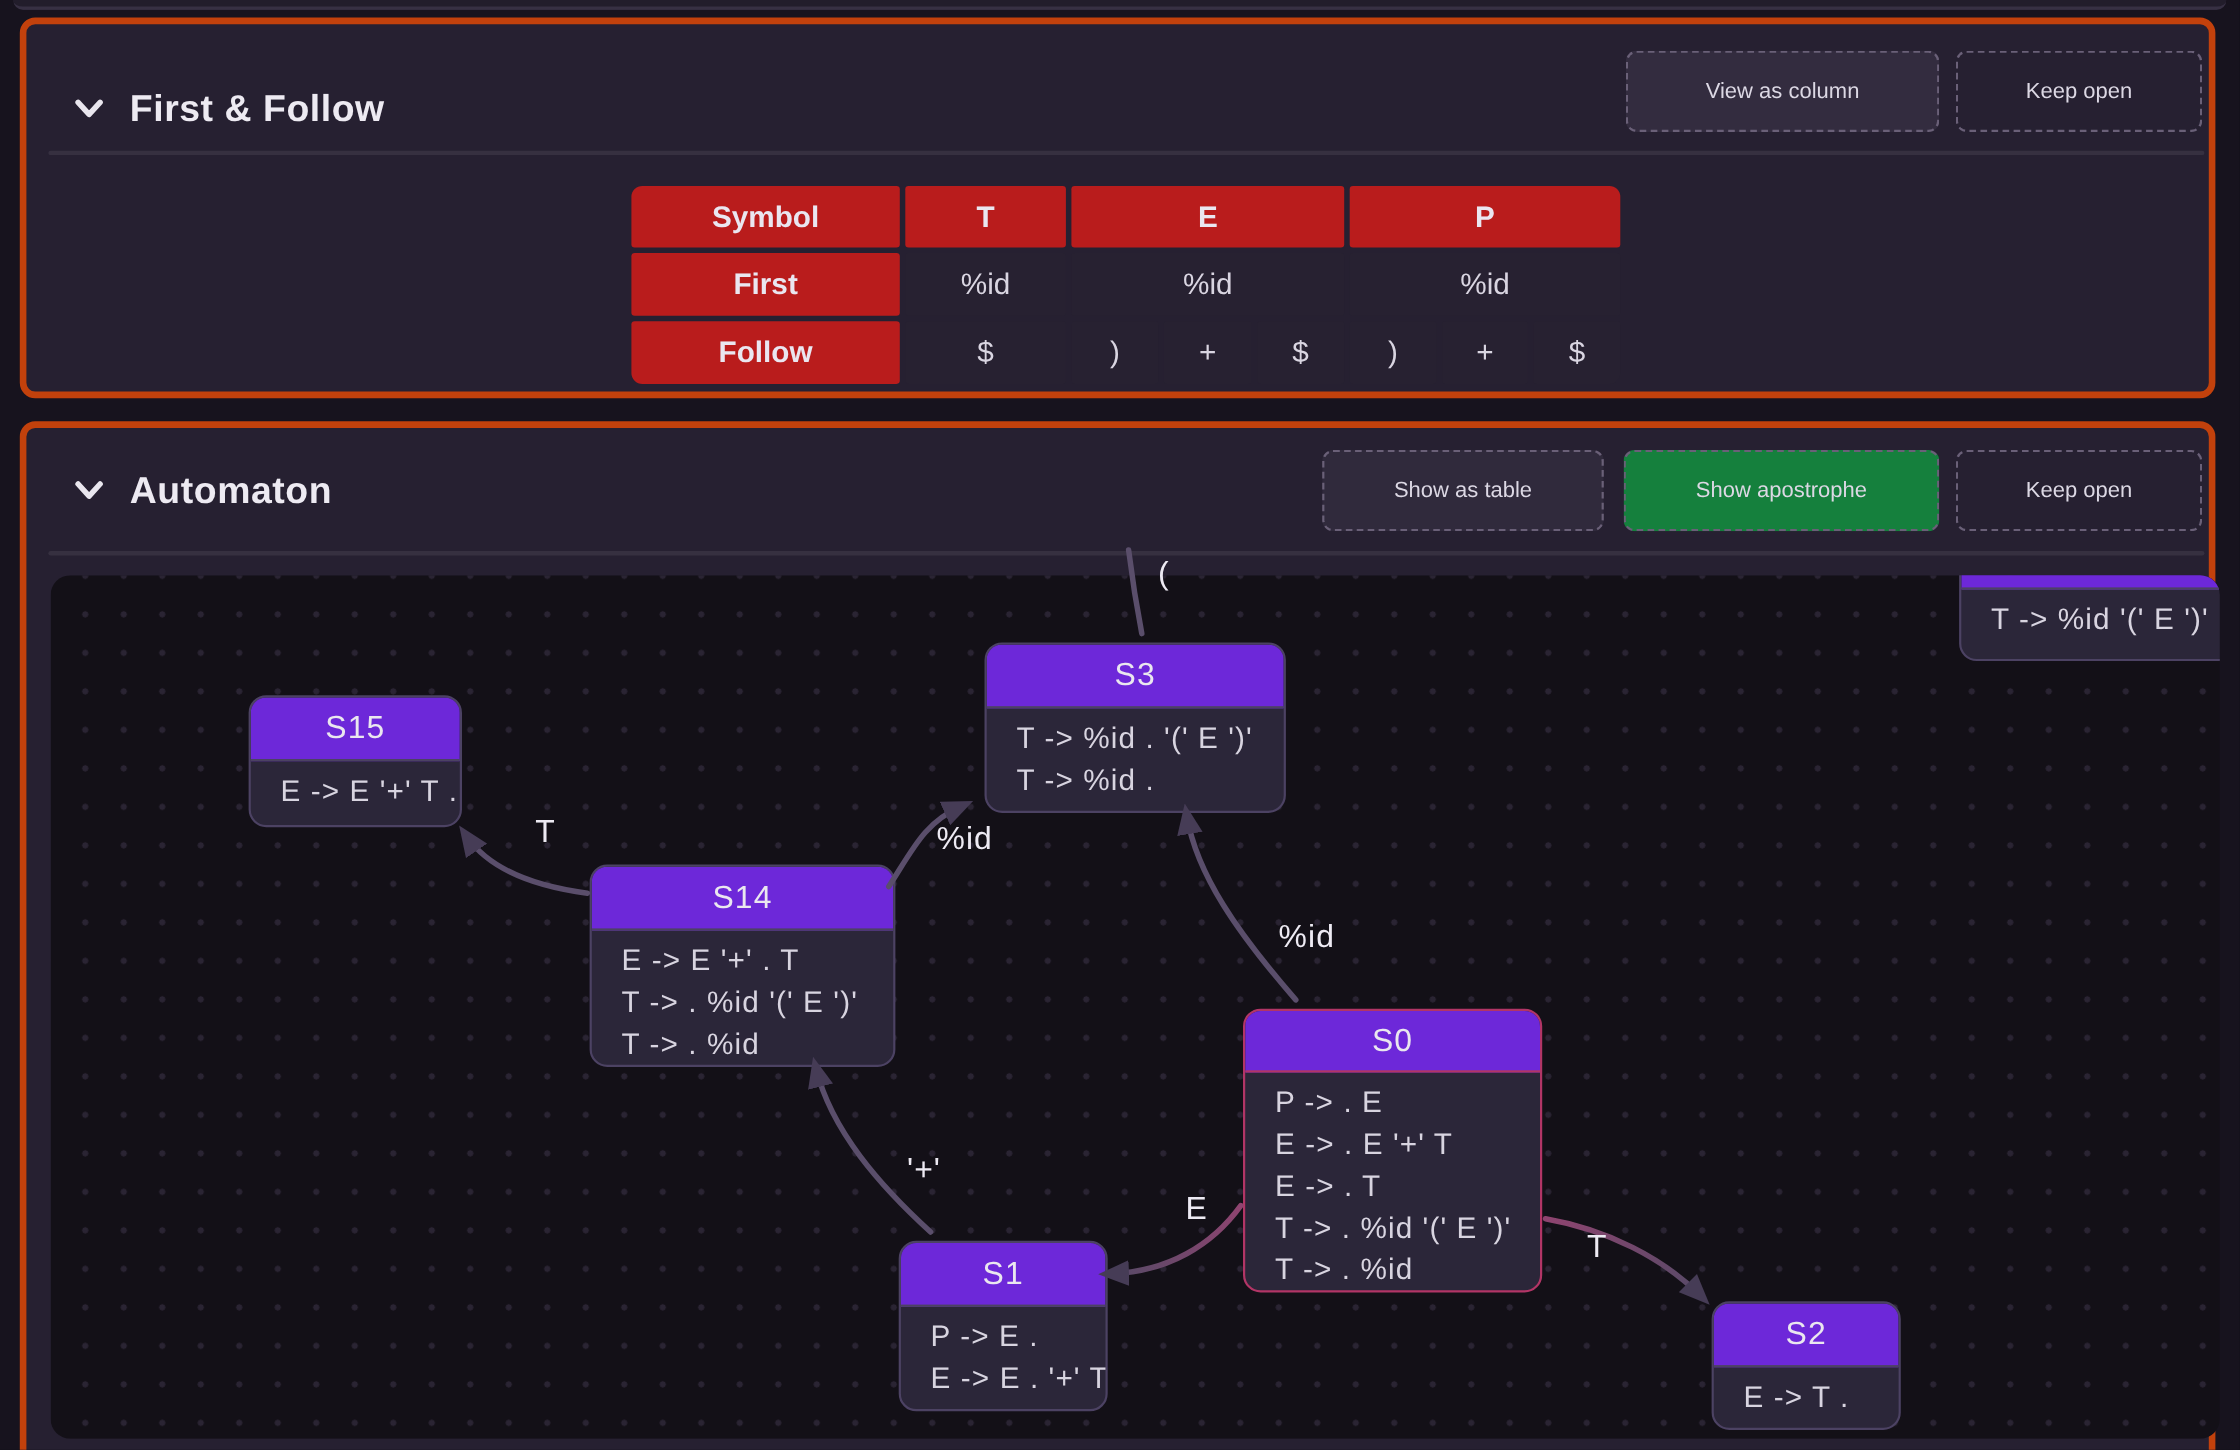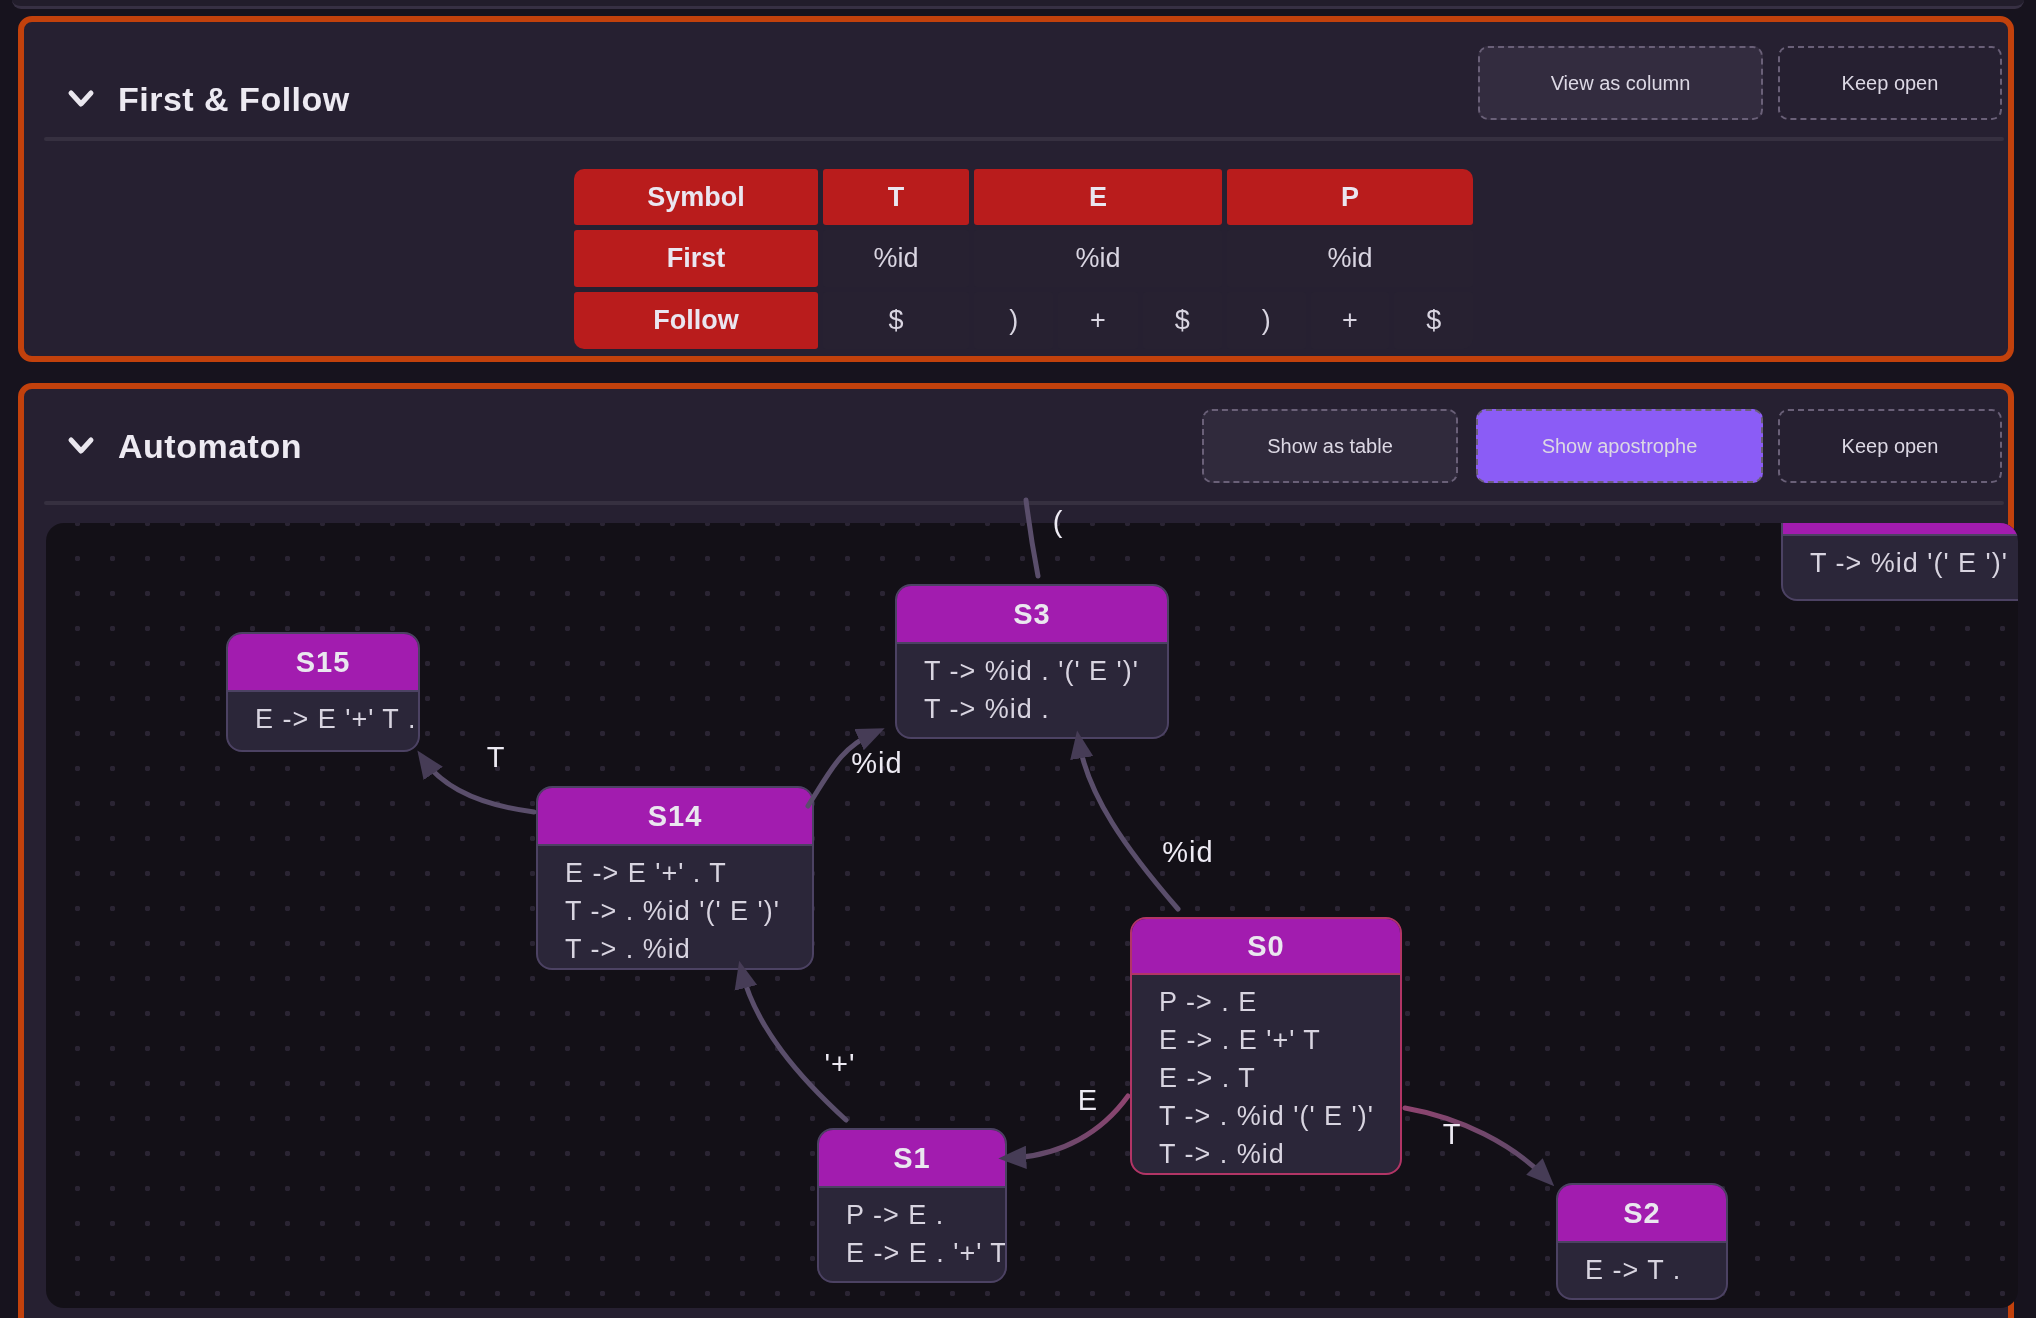--- a/index.html
+++ b/index.html
@@ -44,21 +44,21 @@
     font-size:20px;font-family:inherit;
     display:flex;align-items:center;justify-content:center;
     box-sizing:border-box;cursor:pointer;
   }
   .btn.solid{background:#332c3f;}
   
   .btn-viewcol{left:1454px;top:24px;width:285px;}
   .btn-keep1{left:1754px;top:24px;width:224px;}
   
   .btn-showtable{left:1178px;top:20px;width:256px;background:#302a3c;}
-  .btn-showapo{left:1452px;top:20px;width:287px;background:#8b5cf6;}
+  .btn-showapo{left:1452px;top:20px;width:287px;background:#15803d;}
   .btn-keep2{left:1754px;top:20px;width:224px;}
 
   
   .ff-table{
     position:absolute;left:550px;top:147px;
     display:grid;
     grid-template-columns:244px 146px 248px 246px;
     grid-template-rows:56px 57px 57px;
     gap:5px;
   }
@@ -81,23 +81,23 @@
     background-image:radial-gradient(circle,#2a2433 2.6px,transparent 3px);
     background-size:35px 35px;background-position:14px 18px;
   }
   .state{
     position:absolute;box-sizing:border-box;
     background:#2b2639;border:2px solid #4c4263;border-radius:16px;
     overflow:hidden;
   }
   .state-header{
     box-sizing:border-box;width:100%;
-    background:#a21caf;border-bottom:2px solid #4c4263;
+    background:#6d28d9;border-bottom:2px solid #4c4263;
     display:flex;align-items:center;justify-content:center;
-    font-size:29px;font-weight:700;color:#eae7ef;letter-spacing:1px;
+    font-size:29px;font-weight:400;color:#eae7ef;letter-spacing:1px;
   }
   .state-body{padding:8px 0 0 0;}
   .state-line{
     padding-left:27px;font-size:27px;line-height:38px;color:#d8d4e0;
     letter-spacing:1px;white-space:nowrap;
   }
   .state.hl{border-color:#b23566;}
   .state.hl .state-header{border-bottom-color:#b23566;}
 
   .edges-svg{position:absolute;left:0;top:0;pointer-events:none;}

